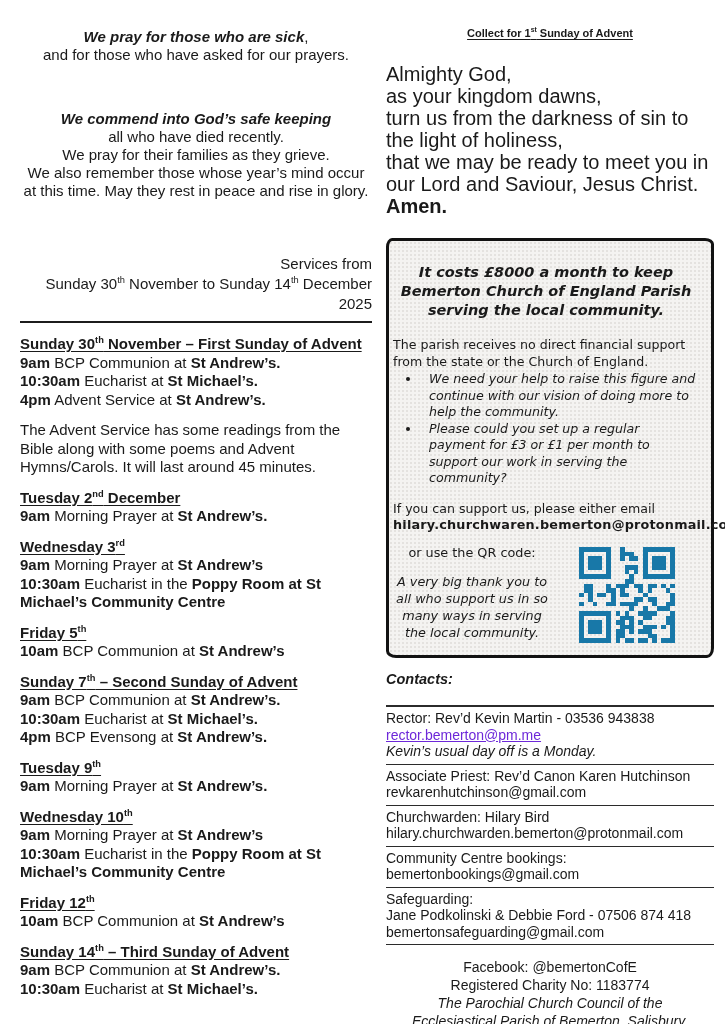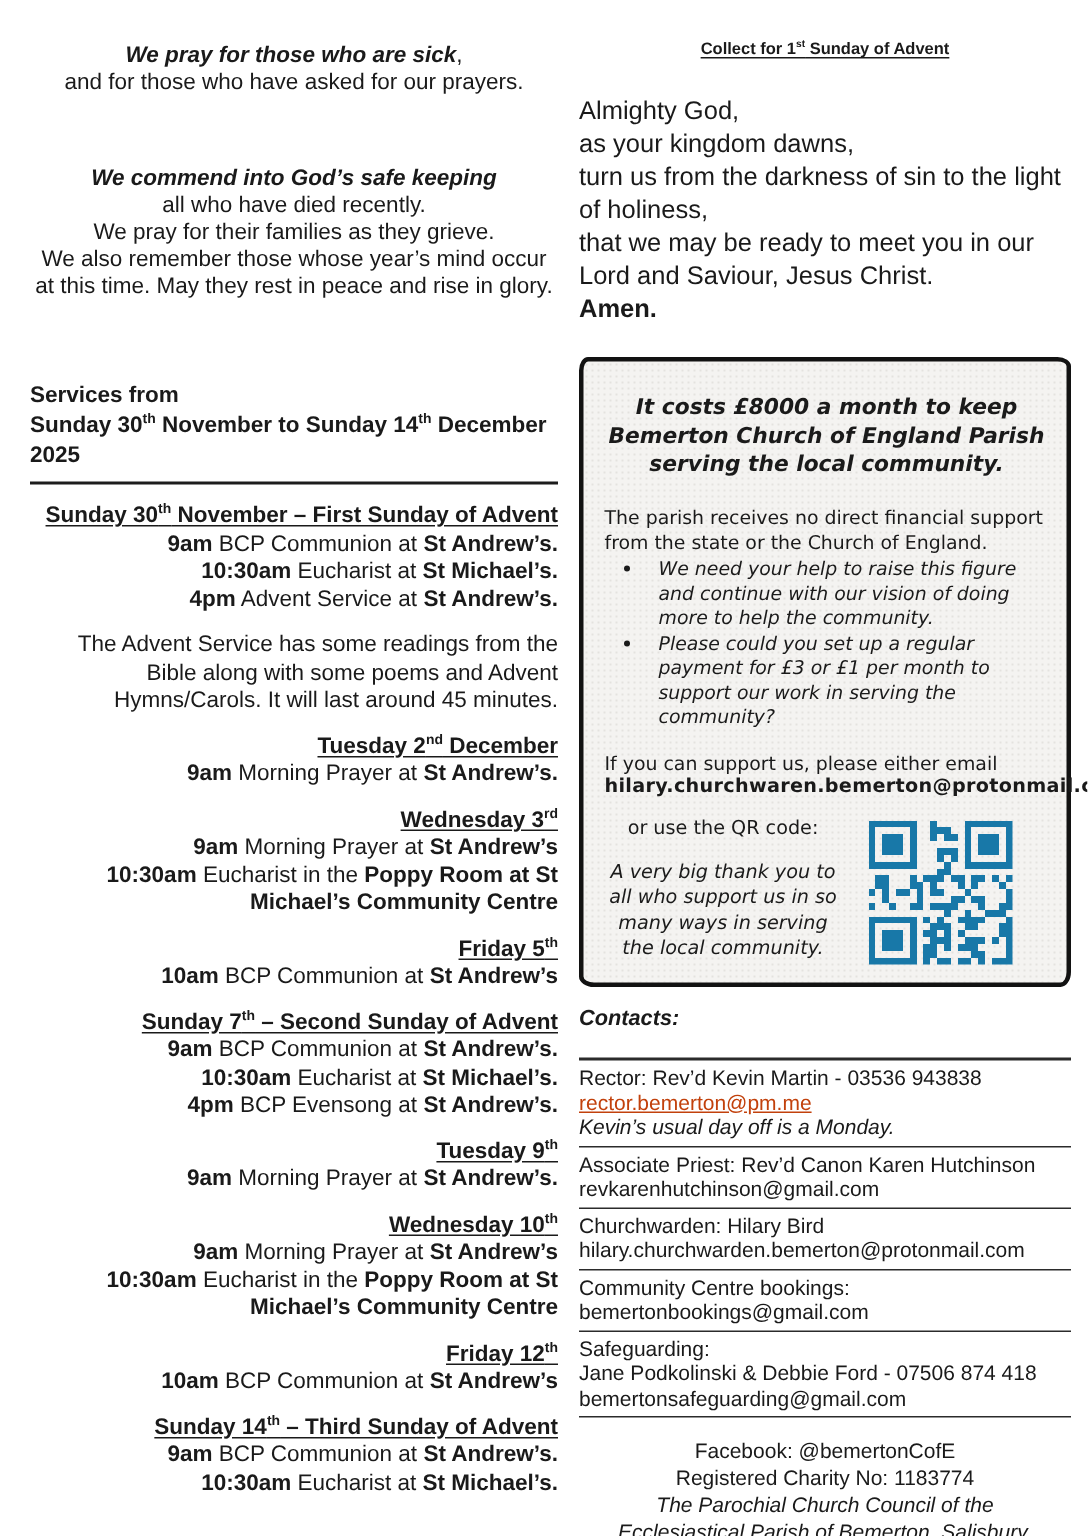--- a/index.html
+++ b/index.html
@@ -17,63 +17,63 @@
   .it { font-style: italic; }
   .bi { font-weight: 700; font-style: italic; }
   sup { font-size: 62%; vertical-align: super; line-height: 0; }
 
   
   .left-col { position: absolute; left: 20px; top: 28px; width: 352px; }
 
   .prayer-block { text-align: center; font-size: 15px; line-height: 18px; }
   .prayer-departed { margin-top: 46px; }
 
-  .services-heading { margin-top: 54px; text-align: left; font-weight: 700; font-size: 15px; line-height: 20px; }
+  .services-heading { margin-top: 54px; text-align: right; font-weight: 400; font-size: 15px; line-height: 20px; }
   .services-rule { border: none; border-top: 2px solid #1c1c1c; margin: 7px 0 0 0; }
 
-  .svc-section { margin-top: 12px; font-size: 15px; line-height: 18.5px; text-align: right; }
+  .svc-section { margin-top: 12px; font-size: 15px; line-height: 18.5px; }
   .svc-heading { font-weight: 700; text-decoration: underline; text-underline-offset: 2px; }
   .svc-note { margin: 12px 0 0 0; }
 
   
   .right-col { position: absolute; left: 386px; top: 24px; width: 328px; }
 
   .collect-heading { text-align: center; font-weight: 700; font-size: 11px; line-height: 19px;
                      text-decoration: underline; text-underline-offset: 2px; }
-  .collect-body { margin-top: 20px; font-size: 17px; line-height: 22px; }
+  .collect-body { margin-top: 20px; font-size: 20px; line-height: 22px; }
   .amen { font-weight: 700; }
 
   .donation-box {
     margin-top: 21px;
     border: 3px solid #121212;
     border-radius: 6px 9px 7px 10px / 9px 6px 10px 7px;
     background-color: #f4f3f1;
     background-image: radial-gradient(circle, #e4e2df 0.9px, rgba(0,0,0,0) 1px);
     background-size: 4px 4px;
-    padding: 12px 12px 12px 14px;
+    padding: 12px 12px 12px 4px;
     min-height: 356px;
     font-family: "DejaVu Sans", sans-serif;
   }
   .box-title { font-weight: 700; font-style: italic; text-align: center; font-size: 14.5px; line-height: 19px; margin: 10px 2px 0; }
   .box-intro { font-size: 12.6px; line-height: 16.5px; margin: 17px 0 0; }
   .box-bullets { margin: 1px 0 0 12px; padding: 0 0 0 16px; font-size: 12.6px; line-height: 16.5px; font-style: italic; }
   .box-bullets li { padding-left: 8px; margin: 0; }
   .box-support { font-size: 12.6px; line-height: 16.5px; margin: 14px 0 0; }
   .box-email { font-weight: 700; font-size: 12.8px; letter-spacing: 0.2px; }
   .box-bottom { display: flex; margin-top: 11px; text-align: center; }
   .box-qr-prompt { font-size: 12.8px; }
   .box-thanks { font-style: italic; font-size: 12.8px; line-height: 17px; width: 158px; margin-top: 13px; }
   .qr-wrap { margin-left: auto; margin-right: 24px; width: 96px; height: 96px; margin-top: 2px; }
   .qr-wrap svg { width: 96px; height: 96px; display: block; }
 
   .contacts { margin-top: 13px; font-size: 14px; line-height: 16.5px; }
   .contacts-heading { font-weight: 700; font-style: italic; font-size: 14.5px; padding-bottom: 18px; border-bottom: 2px solid #2b2b2b; }
   .contact-row { border-bottom: 1.5px solid #2b2b2b; padding: 3px 0 4px; }
   .contact-row:last-child { }
-  .link { color: #c2410c; text-decoration: underline; }
+  .link { color: #6d28d9; text-decoration: underline; }
 
   .footer { margin-top: 13px; text-align: center; font-size: 14px; line-height: 18px; }
   .footer .spacer { height: 15px; }
 </style>
 </head>
 <body>
 
 <div class="page">
 
   <div class="left-col">

